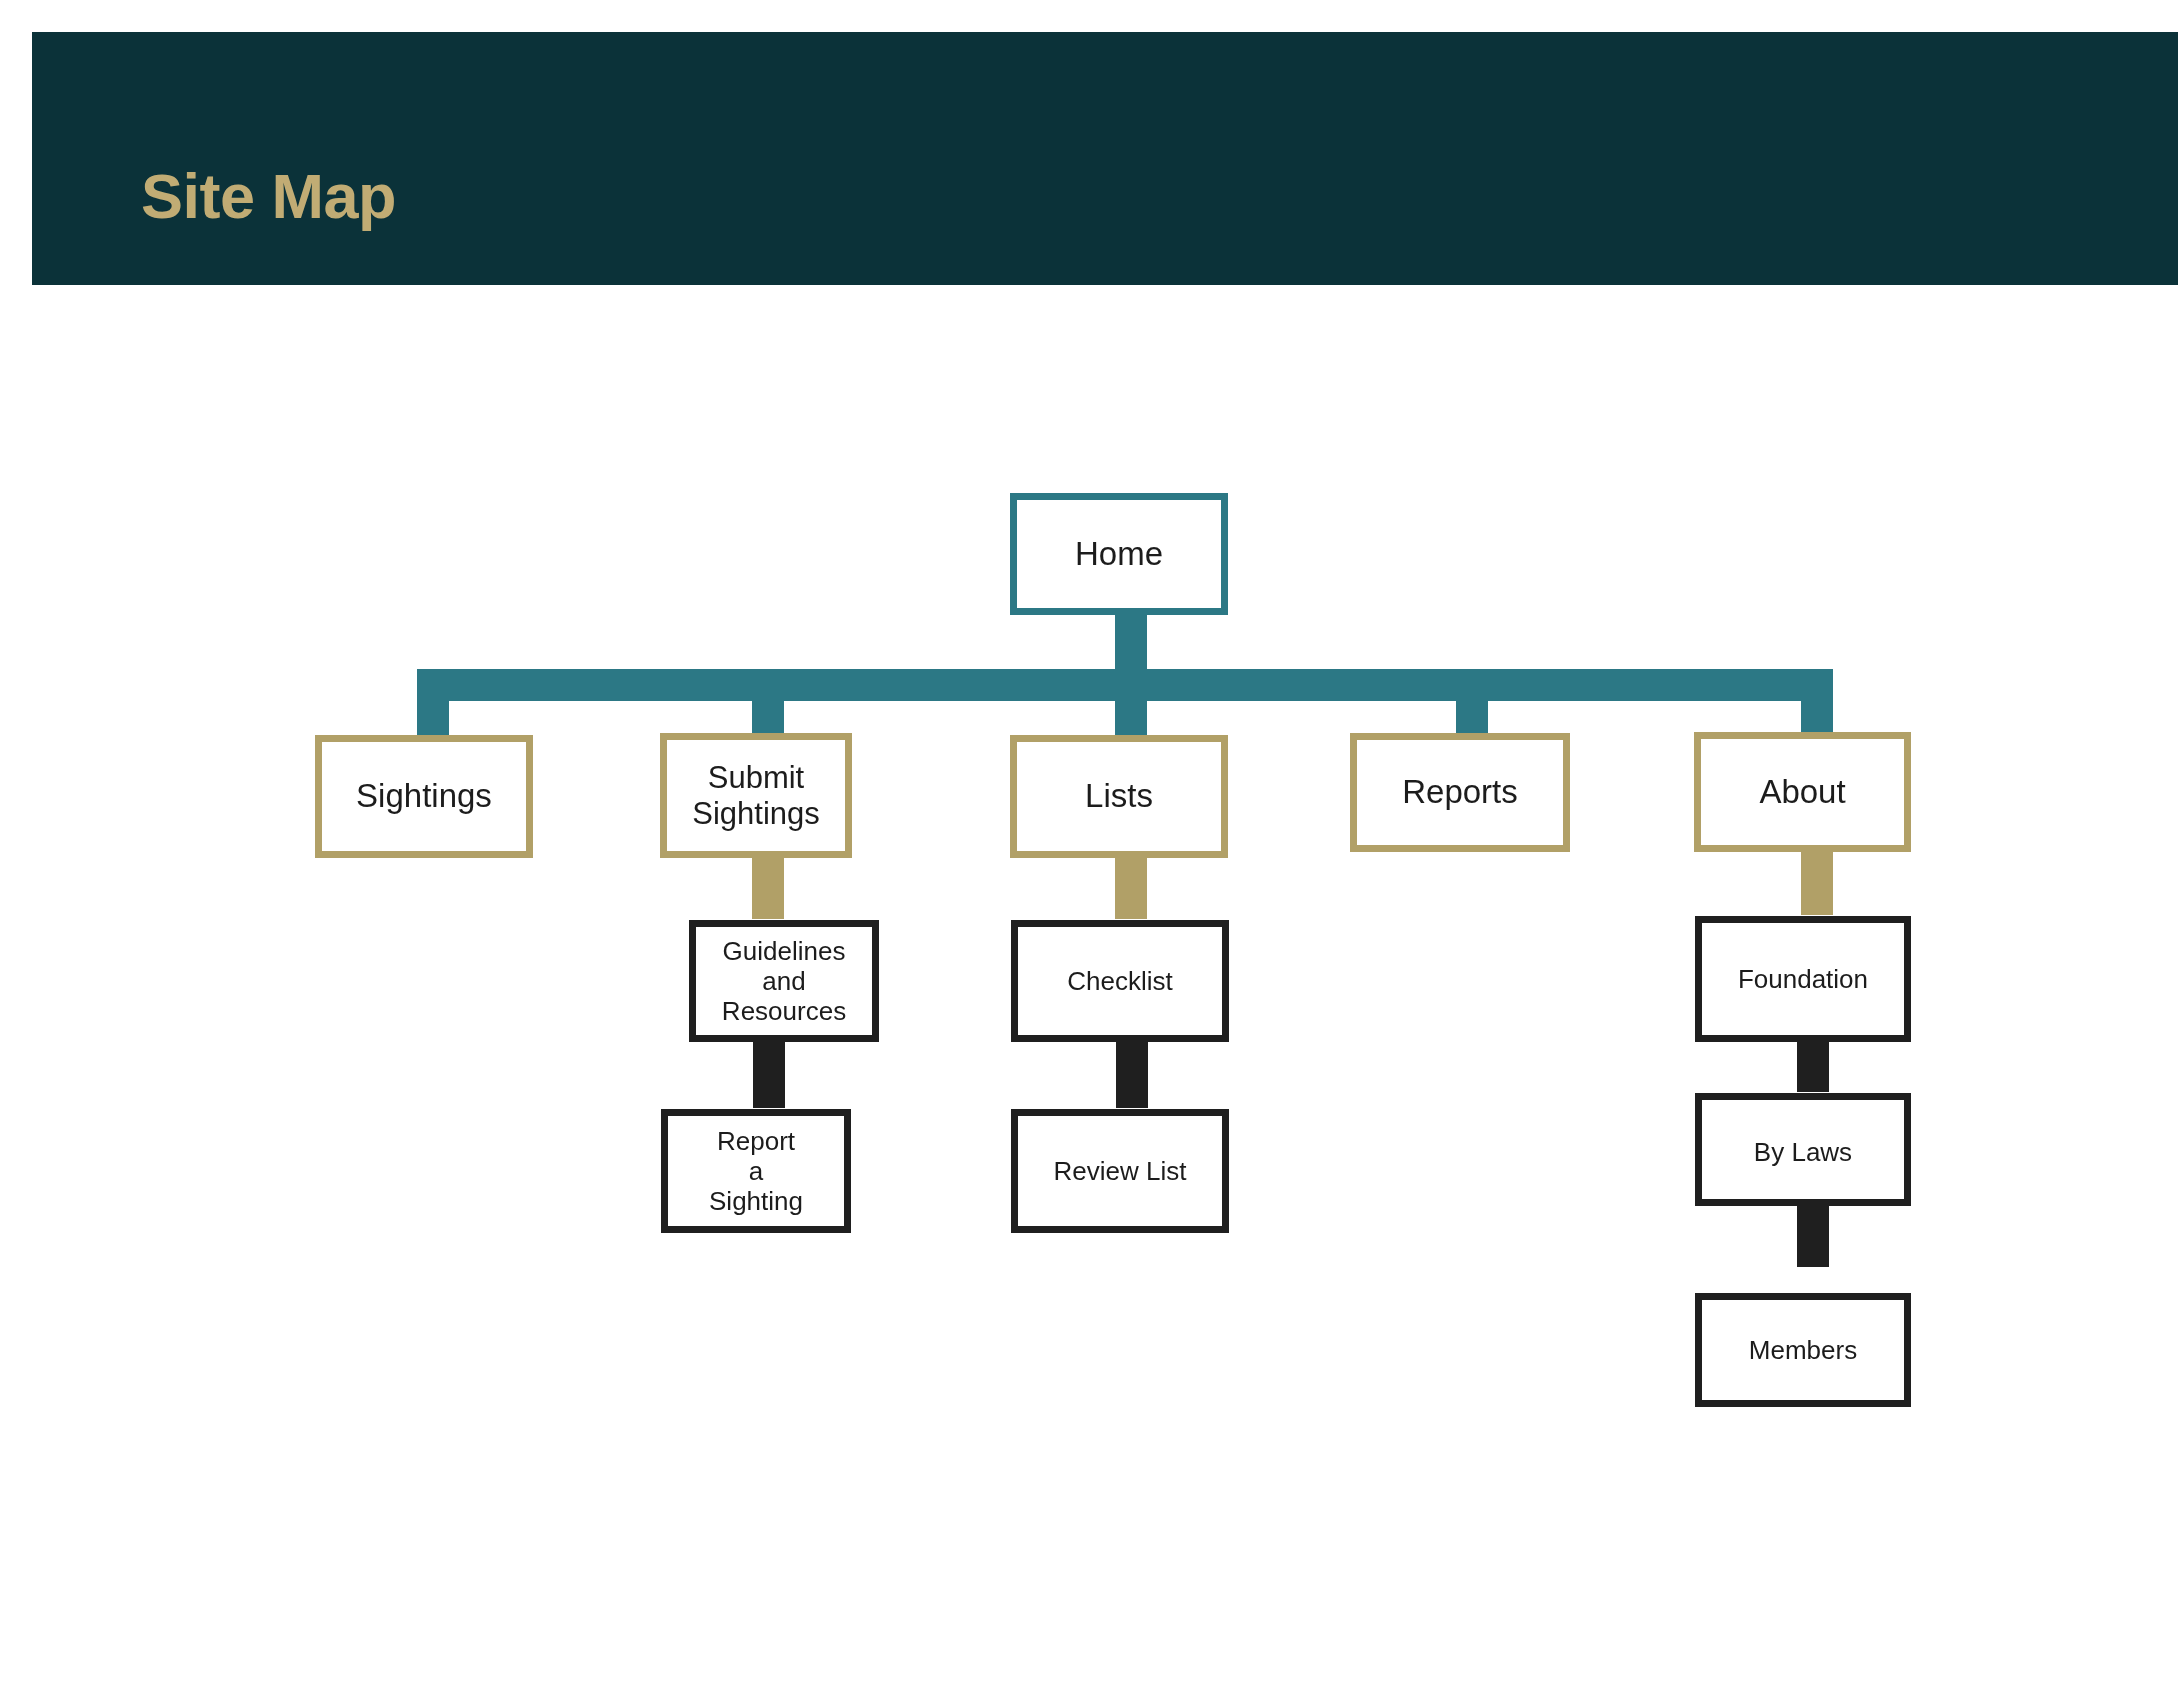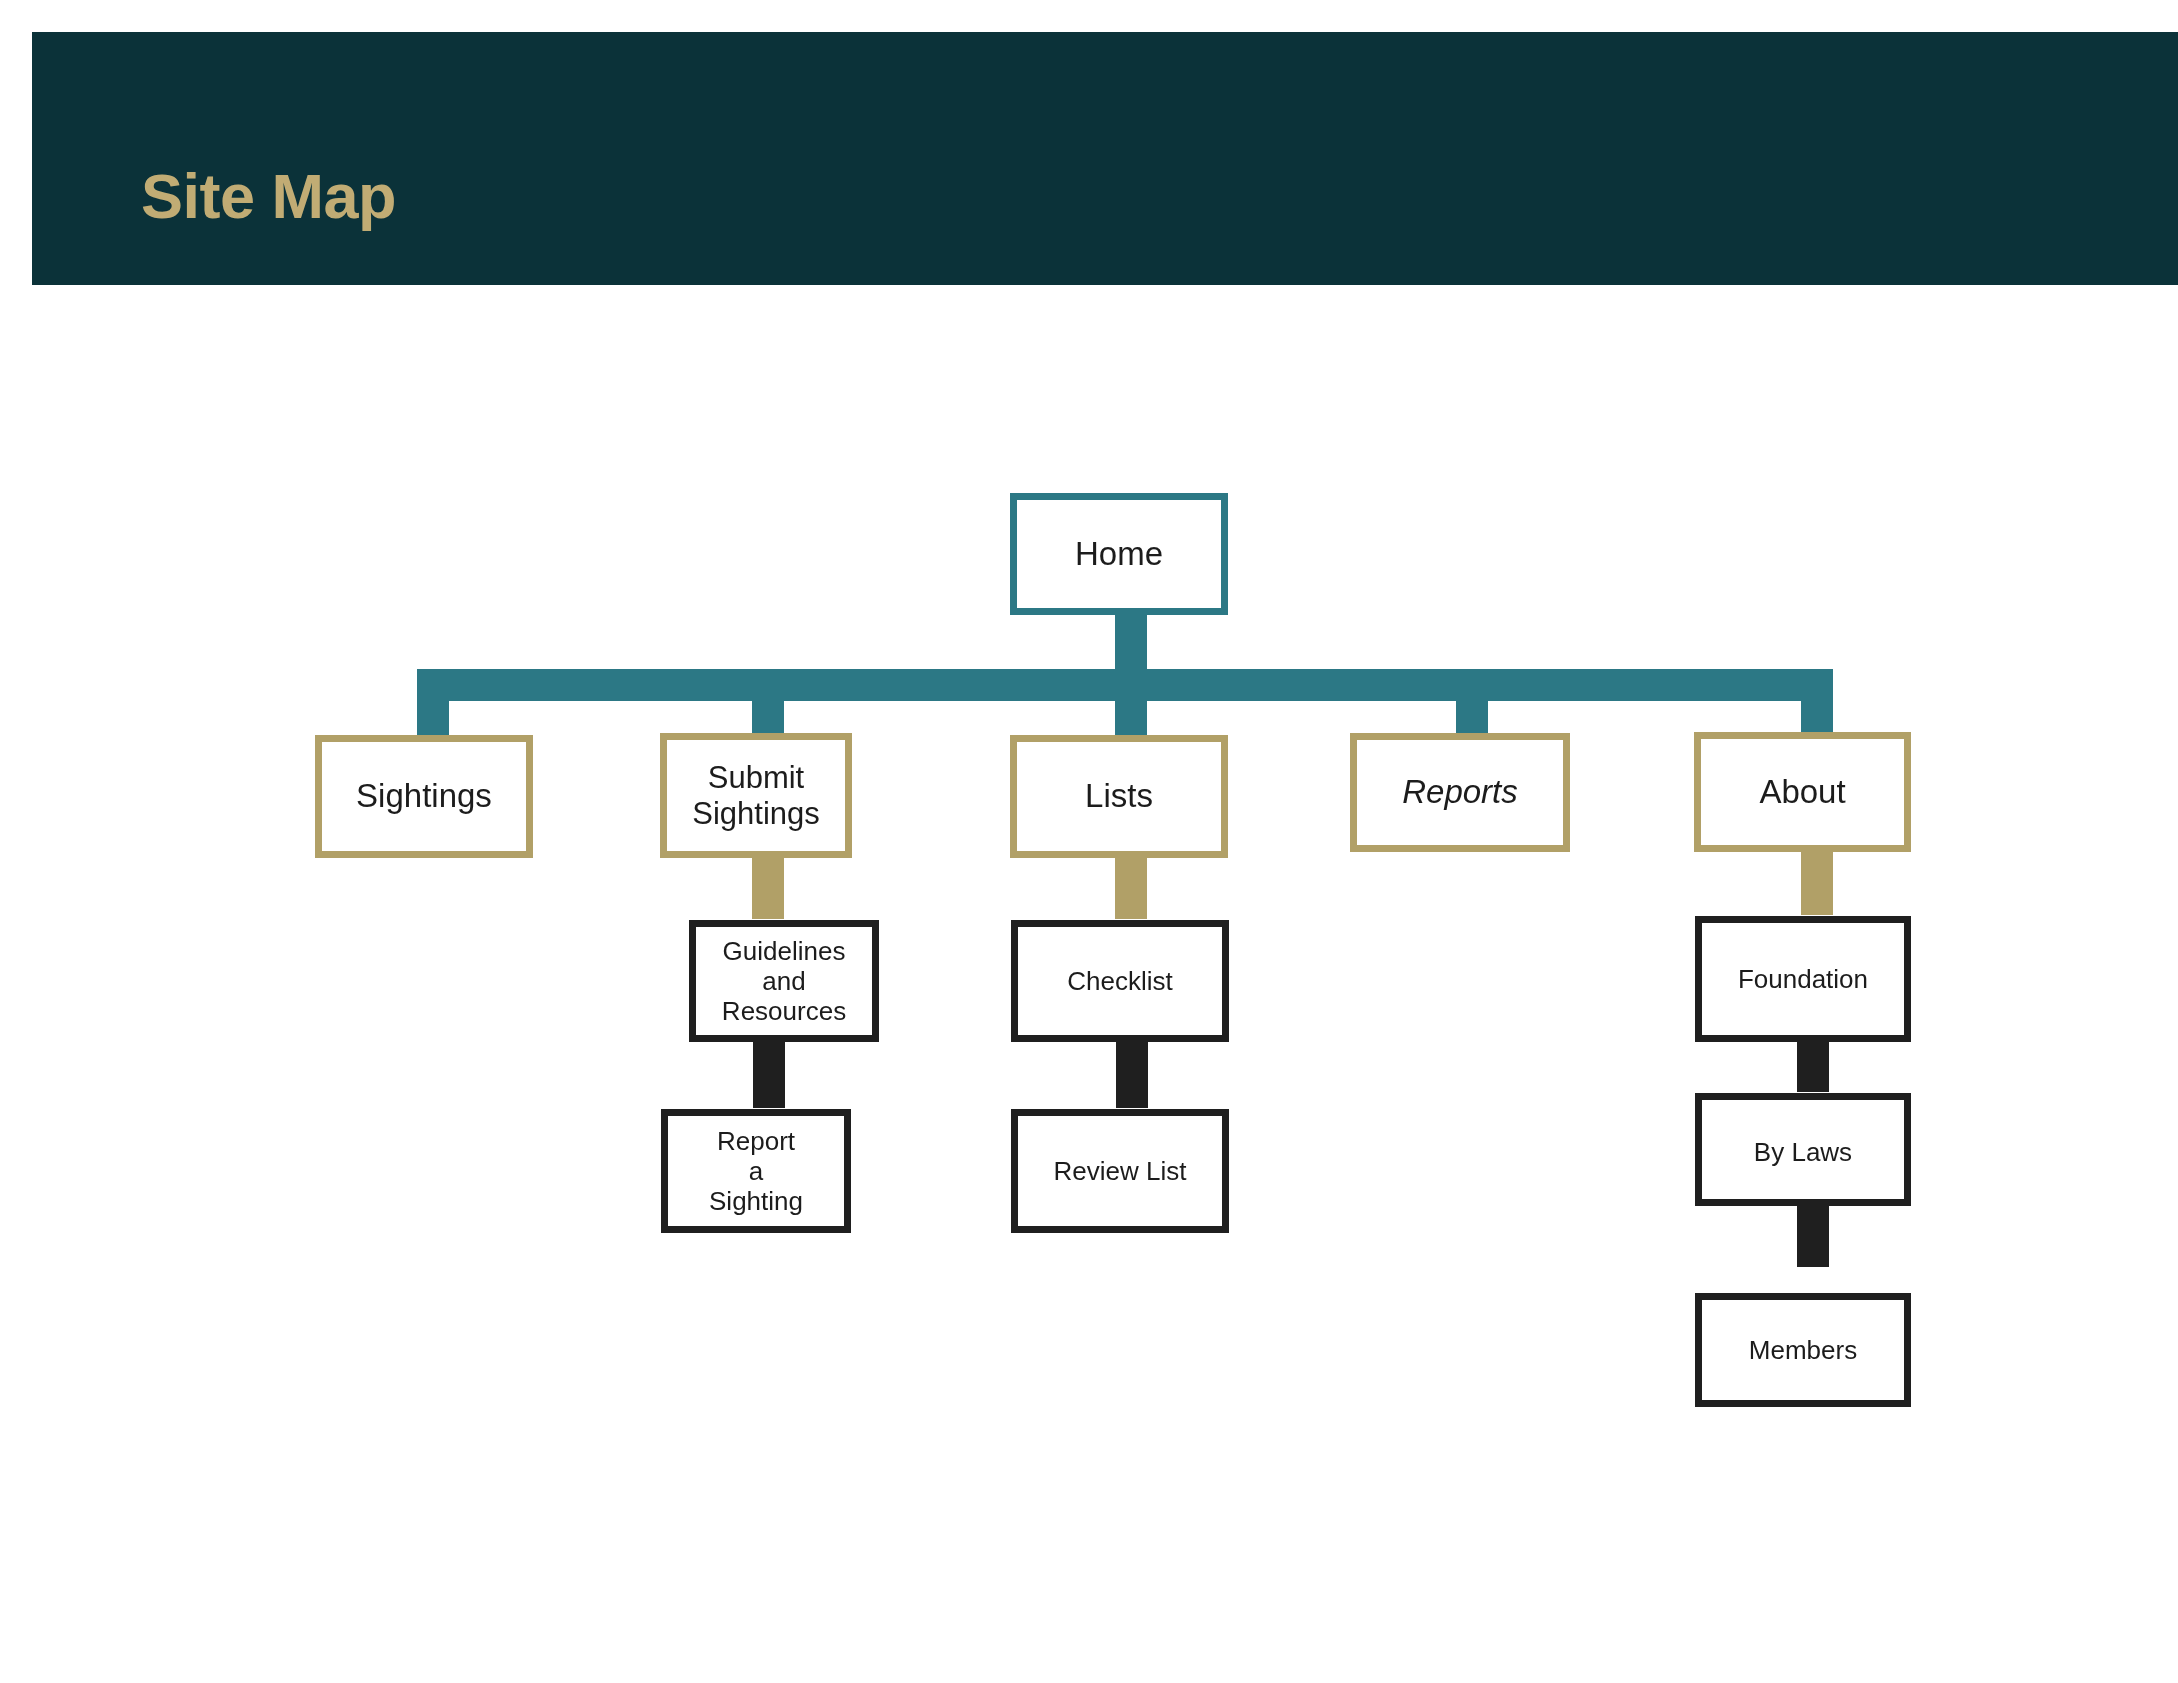--- a/index.html
+++ b/index.html
@@ -118,21 +118,21 @@
 
     <div class="node bd-gold" style="left:628px; top:448px; width:192px; height:125px;">
       <span class="node-label t-md">Submit
 Sightings</span>
     </div>
 
     <div class="node bd-gold" style="left:978px; top:450px; width:218px; height:123px;">
       <span class="node-label t-lg">Lists</span>
     </div>
 
-    <div class="node bd-gold" style="left:1318px; top:448px; width:220px; height:119px;font-style:italic;">
+    <div class="node bd-gold" style="left:1318px; top:448px; width:220px; height:119px;">
       <span class="node-label t-lg">Reports</span>
     </div>
 
     <div class="node bd-gold" style="left:1662px; top:447px; width:217px; height:120px;">
       <span class="node-label t-lg">About</span>
     </div>
 
     <div class="conn c-gold" style="left:720px; top:573px; width:8px; height:61px;"></div>
     <div class="conn c-gold" style="left:1083px; top:573px; width:8px; height:61px;"></div>
     <div class="conn c-gold" style="left:1769px; top:566px; width:8px; height:64px;"></div>

